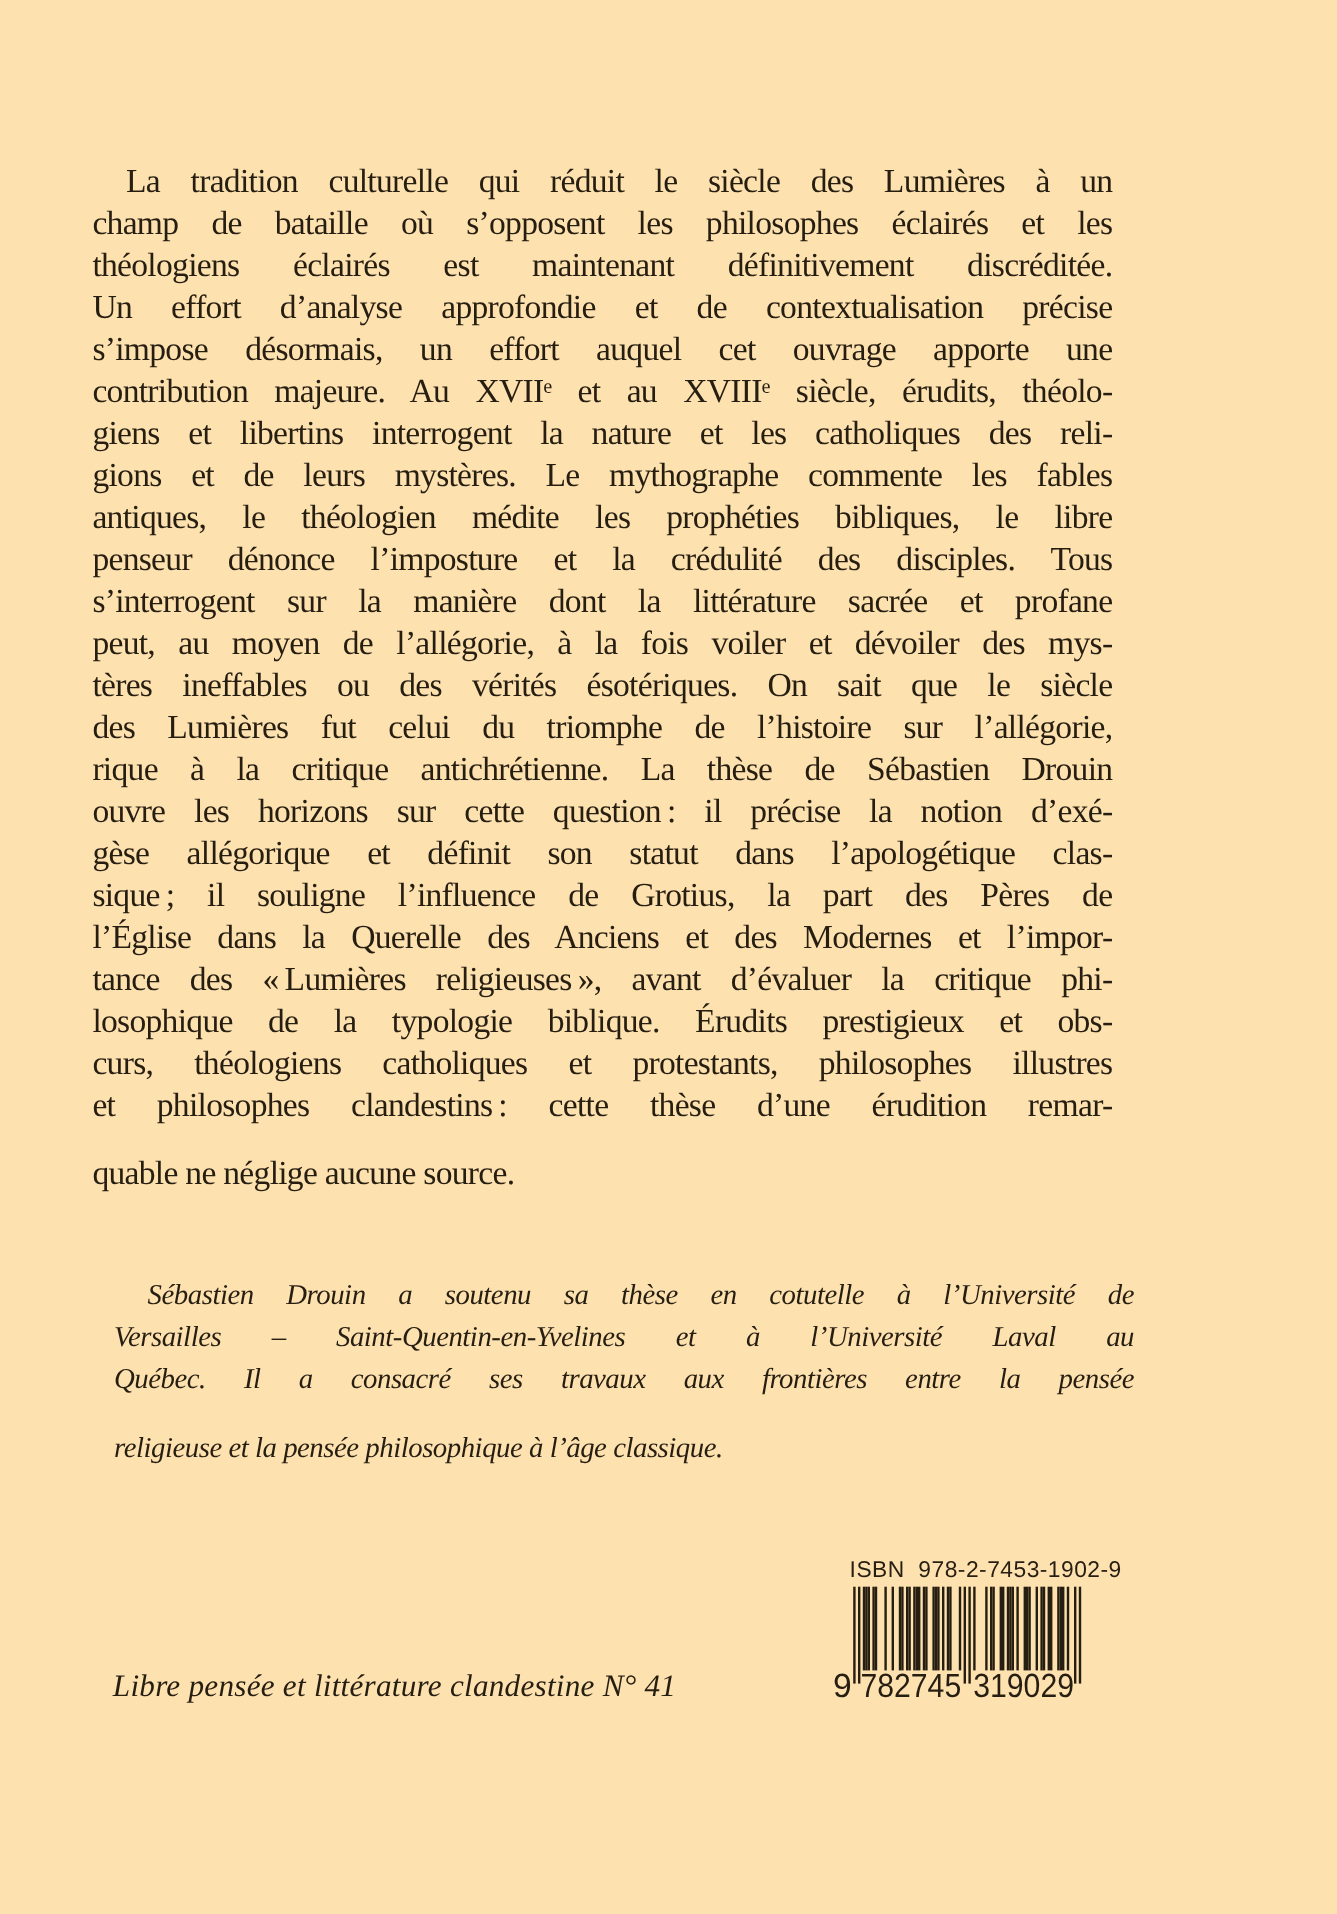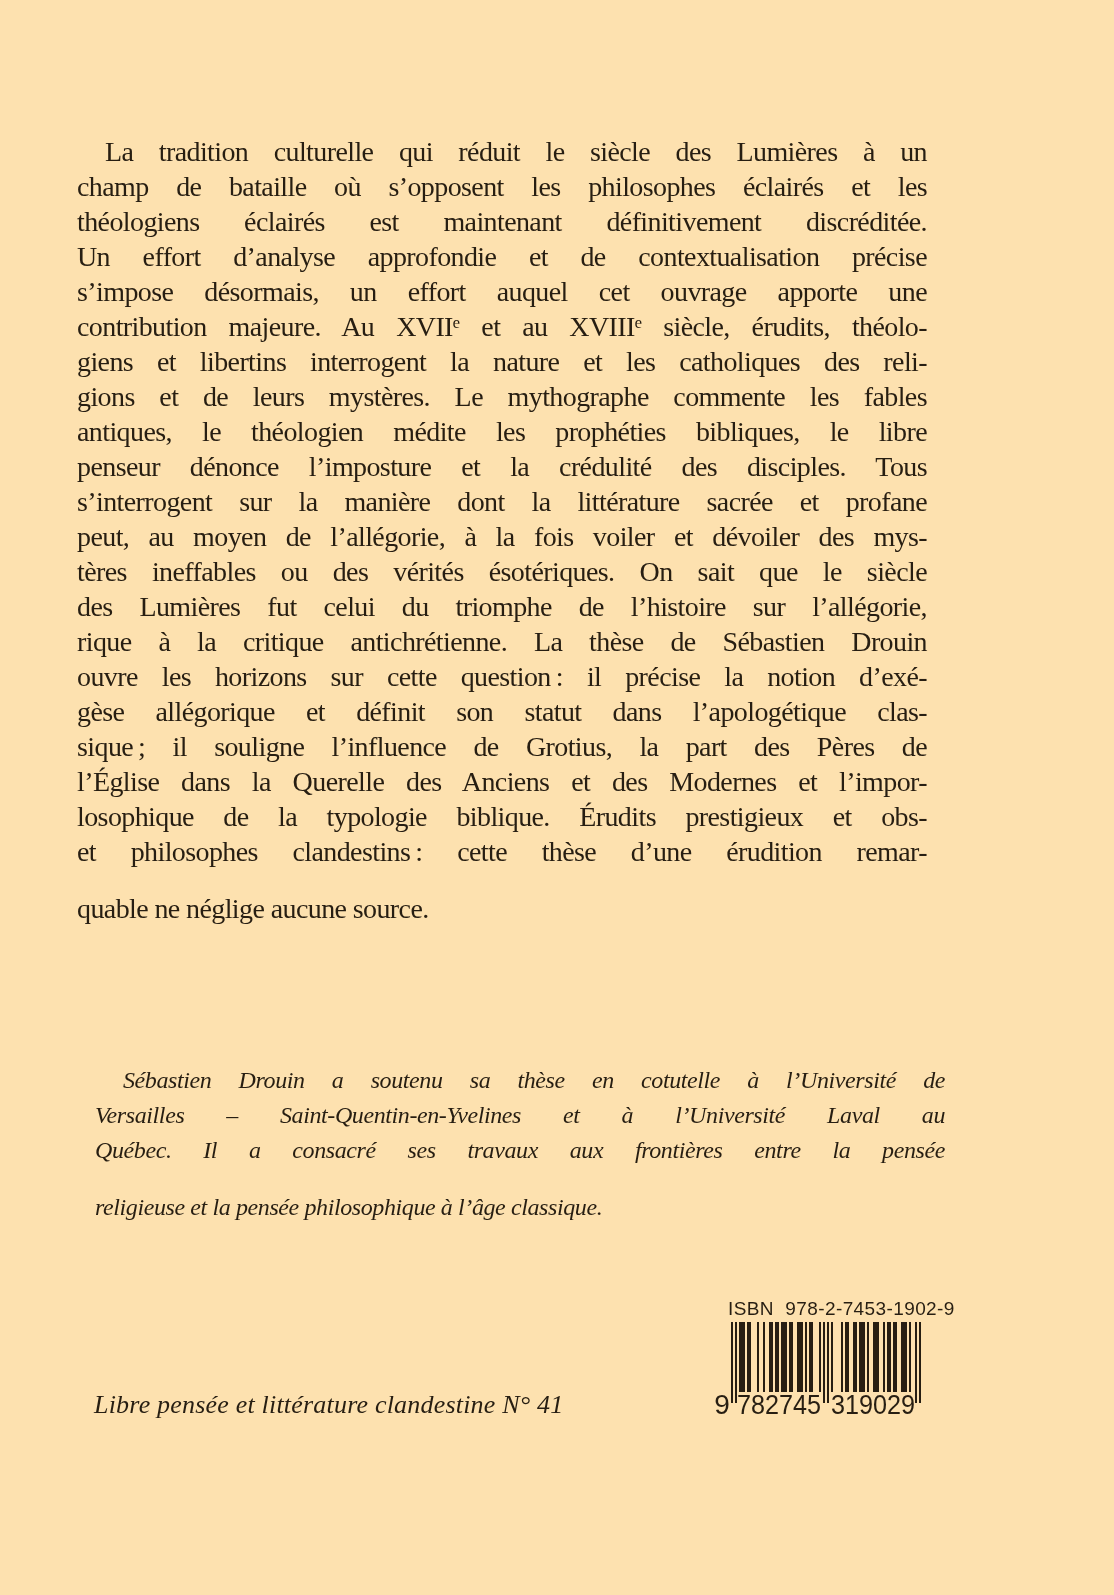--- a/index.html
+++ b/index.html
@@ -33,21 +33,21 @@
   .series {
     position: absolute;
     left: 94px; top: 1390px;
     font-style: italic;
     font-size: 26px; line-height: 30px;
     letter-spacing: 0.2px;
   }
 
   .barcode-block {
     position: absolute;
-    left: 714px; top: 1298px; width: 228px;
+    left: 694px; top: 1298px; width: 228px;
   }
   .isbn-label {
     font-family: "Liberation Sans", "DejaVu Sans", sans-serif;
     font-size: 19px; line-height: 22px;
     letter-spacing: 0.4px;
     margin-left: 14px;
     white-space: nowrap;
   }
   .ean-svg-wrap { margin-top: 2px; width: 228px; height: 96px; }
   .ean-svg-wrap svg { display: block; }
@@ -70,21 +70,23 @@
       <div class="tline">penseur dénonce l’imposture et la crédulité des disciples. Tous</div>
       <div class="tline">s’interrogent sur la manière dont la littérature sacrée et profane</div>
       <div class="tline">peut, au moyen de l’allégorie, à la fois voiler et dévoiler des mys-</div>
       <div class="tline">tères ineffables ou des vérités ésotériques. On sait que le siècle</div>
       <div class="tline">des Lumières fut celui du triomphe de l’histoire sur l’allégorie,</div>
       <div class="tline">rique à la critique antichrétienne. La thèse de Sébastien Drouin</div>
       <div class="tline">ouvre les horizons sur cette question : il précise la notion d’exé-</div>
       <div class="tline">gèse allégorique et définit son statut dans l’apologétique clas-</div>
       <div class="tline">sique ; il souligne l’influence de Grotius, la part des Pères de</div>
       <div class="tline">l’Église dans la Querelle des Anciens et des Modernes et l’impor-</div>
+      <div class="tline">tance des « Lumières religieuses », avant d’évaluer la critique phi-</div>
       <div class="tline">losophique de la typologie biblique. Érudits prestigieux et obs-</div>
+      <div class="tline">curs, théologiens catholiques et protestants, philosophes illustres</div>
       <div class="tline">et philosophes clandestins : cette thèse d’une érudition remar-</div>
       <div class="tline last">quable ne néglige aucune source.</div>
     </div>
 
   <div class="bio">
       <div class="tline">Sébastien Drouin a soutenu sa thèse en cotutelle à l’Université de</div>
       <div class="tline">Versailles – Saint-Quentin-en-Yvelines et à l’Université Laval au</div>
       <div class="tline">Québec. Il a consacré ses travaux aux frontières entre la pensée</div>
       <div class="tline last">religieuse et la pensée philosophique à l’âge classique.</div>
     </div>

